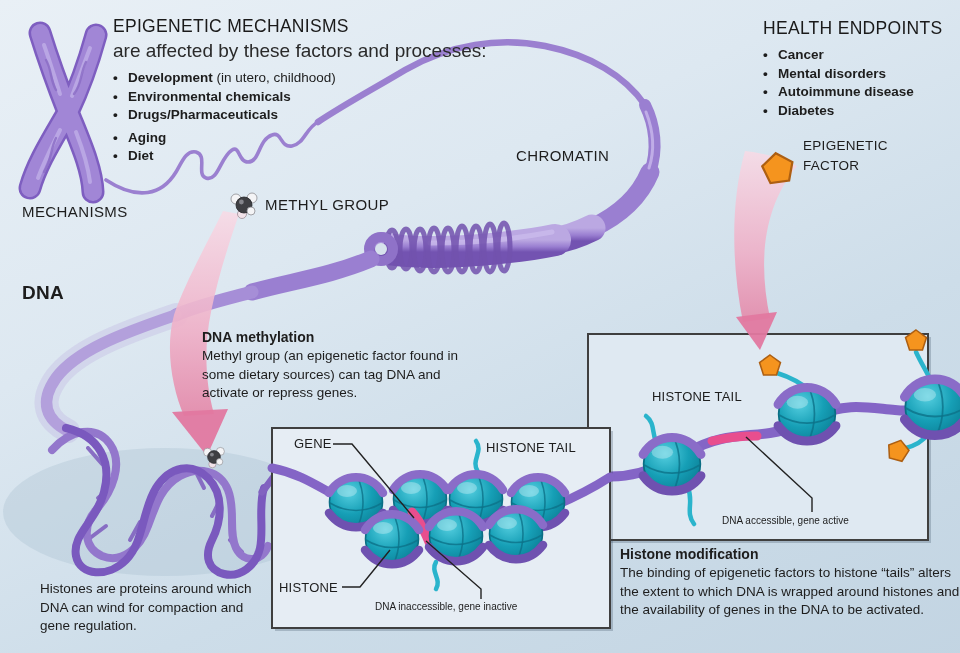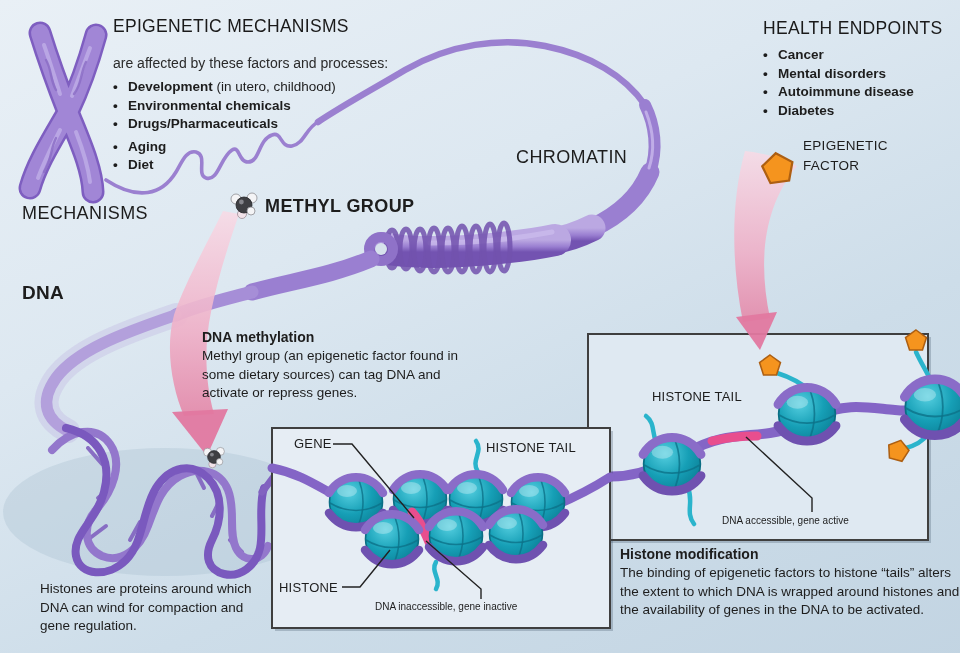--- a/index.html
+++ b/index.html
@@ -4,23 +4,23 @@
 <style>
   html,body{margin:0;padding:0;}
   .stage{
     position:relative;width:960px;height:653px;overflow:hidden;
     background:linear-gradient(155deg,#e9f0f6 0%,#dde8f1 35%,#cddde9 65%,#c2d4e2 100%);
     font-family:"Liberation Sans",sans-serif;color:#1d1d1d;padding-left:32px;
   }
   .stage *{box-sizing:border-box;}
   svg.art{position:absolute;left:0;top:0;}
   .lbl{position:absolute;white-space:nowrap;}
-  .caps{font-size:18px;letter-spacing:.4px;text-align:center;}
+  .caps{font-size:15px;letter-spacing:.4px;text-align:center;}
   .panel-title{font-size:17.5px;letter-spacing:.3px;color:#1a1a1a;}
-  .subtitle{font-size:14px;margin-top:18px;color:#2a2a2a;}
+  .subtitle{font-size:19px;margin-top:3px;color:#2a2a2a;}
   ul.blist{list-style:none;margin:7px 0 0 0;padding:0;}
   ul.blist li{position:relative;padding-left:15px;font-size:13.5px;font-weight:bold;line-height:18.5px;}
   ul.blist li.gap{margin-top:4px;}
   ul.blist li::before{content:"•";position:absolute;left:0;top:0;font-weight:bold;}
   ul.blist li .reg{font-weight:normal;text-align:right;}
   .tblock .t{font-weight:bold;font-size:14px;}
   .tblock .b{font-size:13.5px;line-height:18.5px;margin-top:2px;}
   .small-lbl{font-size:13px;letter-spacing:.2px;}
   .cap{font-size:10px;}
   .dna-big{font-size:19px;font-weight:bold;letter-spacing:.3px;}
@@ -207,21 +207,21 @@
   <div class="panel-title">HEALTH ENDPOINTS</div>
   <ul class="blist">
     <li>Cancer</li>
     <li>Mental disorders</li>
     <li>Autoimmune disease</li>
     <li>Diabetes</li>
   </ul>
 </div>
 
 <div class="lbl caps" style="left:22px;top:203px;">MECHANISMS</div>
-<div class="lbl caps" style="left:265px;top:196px;font-weight:bold;">METHYL GROUP</div>
+<div class="lbl caps" style="left:265px;top:196px;">METHYL GROUP</div>
 <div class="lbl caps" style="left:516px;top:147px;">CHROMATIN</div>
 <div class="lbl two-line" style="left:803px;top:136px;">
   <div>EPIGENETIC</div>
   <div>FACTOR</div>
 </div>
 <div class="lbl dna-big" style="left:22px;top:282px;">DNA</div>
 
 <div class="lbl tblock" style="left:202px;top:329px;width:266px;white-space:normal;">
   <div class="t">DNA methylation</div>
   <div class="b">Methyl group (an epigenetic factor found in some dietary sources) can tag DNA and activate or repress genes.</div>

